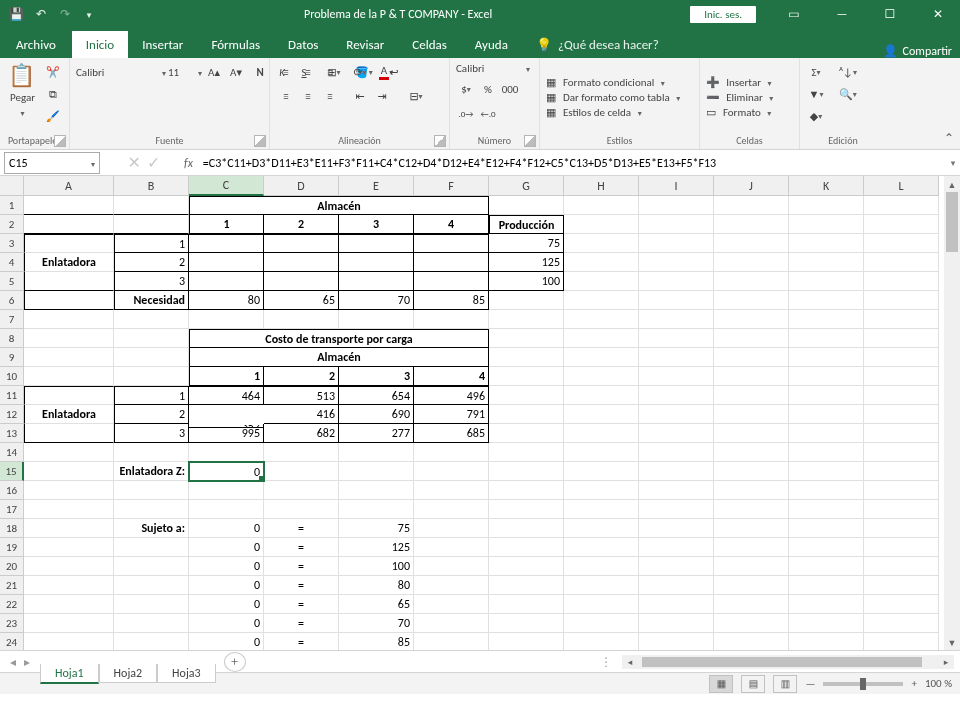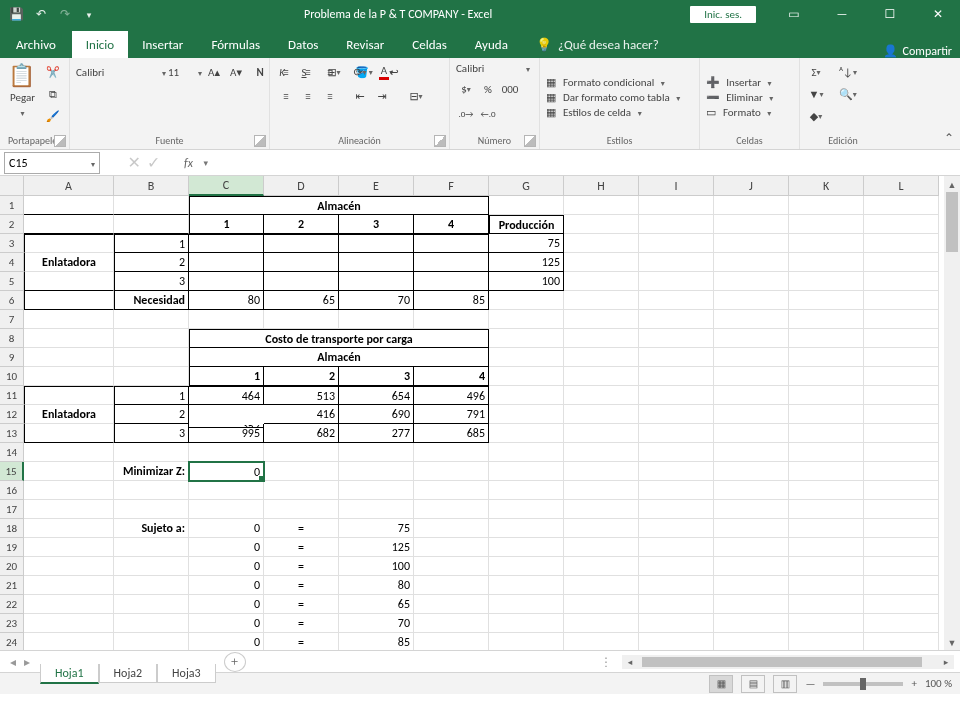--- a/index.html
+++ b/index.html
@@ -274,20 +274,21 @@
 <div class="namebox-row">
   <div class="namebox">
       <span>C15</span>
       <span class="caret"></span>
     </div>
   <div class="fbar-btns">
     <span style="opacity:.4">✕</span>
     <span style="opacity:.4">✓</span>
   </div>
   <span class="fx">fx</span>
+  <div class="formula">=C3*C11+D3*D11+E3*E11+F3*F11+C4*C12+D4*D12+E4*E12+F4*F12+C5*C13+D5*D13+E5*E13+F5*F13</div>
   <div class="fbar-expand">▾</div>
 </div>
 
 <div class="grid-wrap">
   <div class="corner"></div>
   <div class="colheads" id="colheads">
       <div class="colhead" style="width: 90px;">A</div>
       <div class="colhead" style="width: 75px;">B</div>
       <div class="colhead sel" style="width: 75px;">C</div>
       <div class="colhead" style="width: 75px;">D</div>
@@ -509,21 +510,21 @@
         <div class="cell " style="width: 75px;"></div>
         <div class="cell " style="width: 75px;"></div>
         <div class="cell " style="width: 75px;"></div>
         <div class="cell " style="width: 75px;"></div>
         <div class="cell " style="width: 75px;"></div>
         <div class="cell " style="width: 75px;"></div>
         <div class="cell " style="width: 75px;"></div>
       </div>
       <div class="crow">
         <div class="cell " style="width: 90px;"></div>
-        <div class="cell r b" style="width: 75px;">Minimizar Z:</div>
+        <div class="cell r b" style="width: 75px;">Enlatadora Z:</div>
         <div class="cell r bt bb bl br selcell" style="width: 75px;">0</div>
         <div class="cell " style="width: 75px;"></div>
         <div class="cell " style="width: 75px;"></div>
         <div class="cell " style="width: 75px;"></div>
         <div class="cell " style="width: 75px;"></div>
         <div class="cell " style="width: 75px;"></div>
         <div class="cell " style="width: 75px;"></div>
         <div class="cell " style="width: 75px;"></div>
         <div class="cell " style="width: 75px;"></div>
         <div class="cell " style="width: 75px;"></div>

